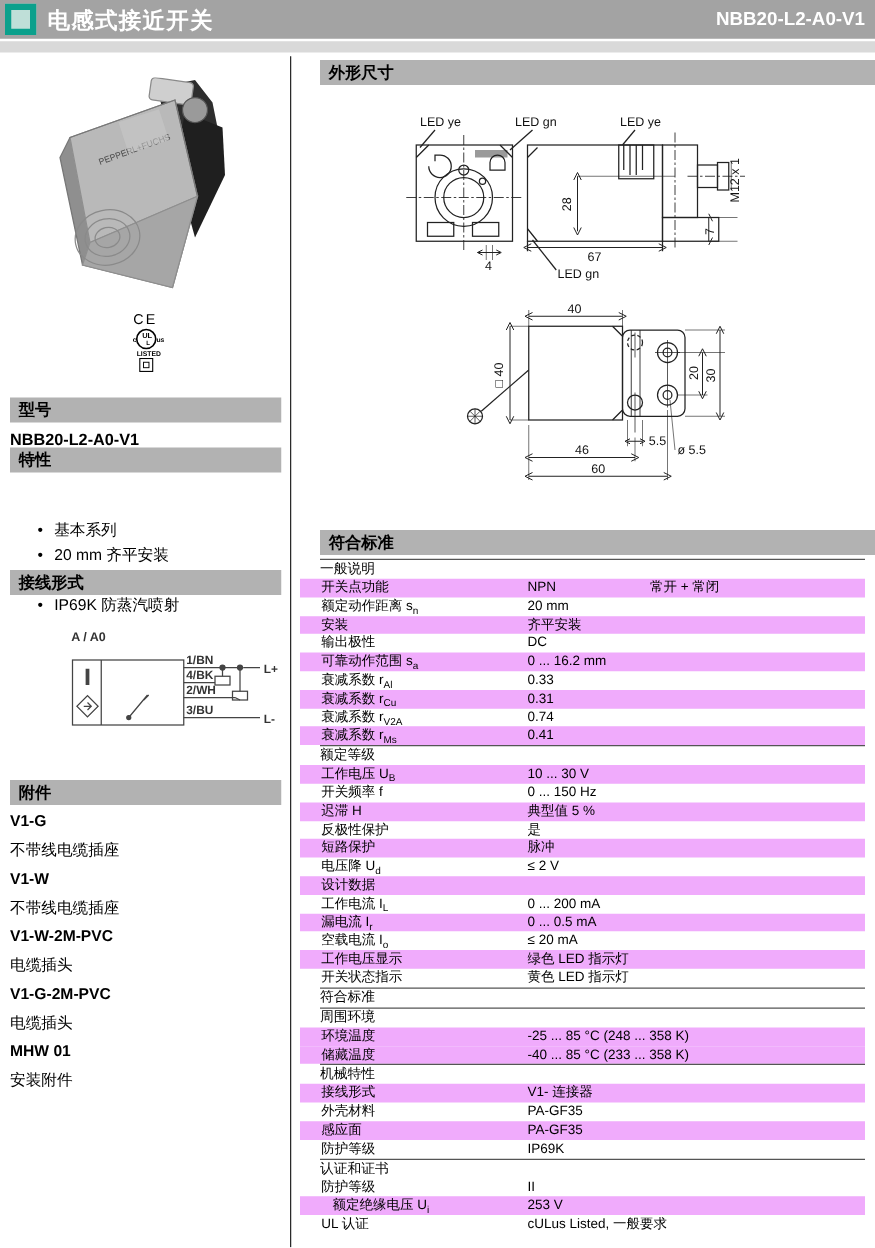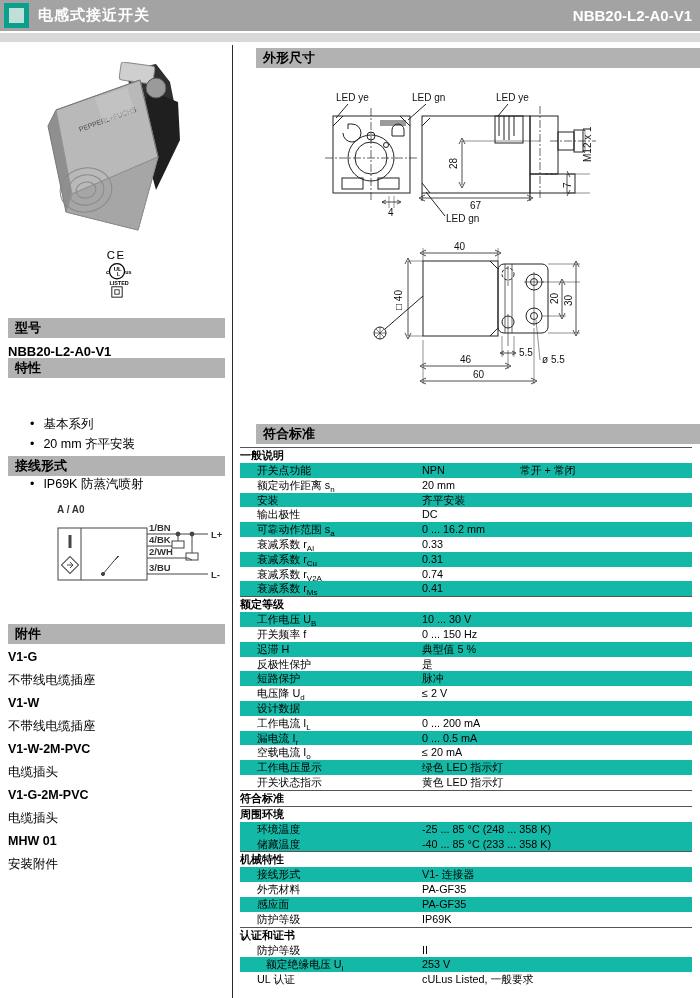--- a/index.html
+++ b/index.html
@@ -3,21 +3,21 @@
 <meta charset="utf-8">
 <style>
   html,body{margin:0;padding:0;background:#fff;}
   .page{position:relative;width:700px;height:998px;background:#ffffff;
         font-family:"Liberation Sans",sans-serif;color:#000;overflow:hidden;}
   
   .hdr{position:absolute;top:0;left:0;width:700px;height:31px;background:#a3a3a3;
        display:flex;align-items:center;}
   .hdr-logo{width:25px;height:25px;margin-left:4px;background:#bfdfd8;
             border:5px solid #0ba08c;box-sizing:border-box;}
-  .hdr-title{color:#fff;font-weight:bold;font-size:15px;margin-left:9px;letter-spacing:1px;}
+  .hdr-title{color:#fff;font-weight:bold;font-size:18px;margin-left:9px;letter-spacing:1px;}
   .hdr-model{margin-left:auto;margin-right:8px;color:#fff;font-weight:bold;font-size:15px;}
   .substrip{position:absolute;top:33px;left:0;width:700px;height:9px;background:#d9d9d9;}
   
   .divider{position:absolute;left:232px;top:45px;bottom:0;width:1px;background:#2a2a2a;}
   
   .bar{position:absolute;height:20px;line-height:20px;background:#b2b2b2;
        font-weight:bold;font-size:13px;padding-left:7px;box-sizing:border-box;}
   .bar.l{left:8px;width:217px;}
   .bar.r{left:256px;width:452px;}
   
@@ -31,24 +31,24 @@
   .featlist li{line-height:20px;}
   .featlist li:before{content:"•";margin:0 9px 0 4px;}
   .wiring{position:absolute;left:45px;top:498px;}
   .acclist{position:absolute;left:8px;top:646px;width:217px;font-size:12.5px;}
   .acc-code{font-weight:bold;line-height:23px;}
   .acc-desc{line-height:23px;}
   
   .dimsvg{position:absolute;left:240px;top:70px;}
   
   .ttable{position:absolute;left:240px;top:447px;width:452px;font-size:10.8px;}
-  .t-sec{height:14px;line-height:13px;font-weight:bold;border-top:1px solid #555;
-         padding-top:1px;box-sizing:content-box;font-size:11px;}
+  .t-sec{height:14px;line-height:13px;font-weight:normal;border-top:1px solid #555;
+         padding-top:1px;box-sizing:content-box;font-size:11px;margin-left:16px;}
   .t-row{height:14.8px;line-height:14.8px;display:flex;}
-  .t-row.shade{background:#14b8a6;}
+  .t-row.shade{background:#f0abfc;}
   .t-lab{width:182px;padding-left:17px;box-sizing:border-box;flex:0 0 auto;
          white-space:nowrap;overflow:hidden;}
   .t-row.ind .t-lab{padding-left:26px;}
   .t-val{min-width:56px;white-space:nowrap;}
   .t-val2{margin-left:42px;white-space:nowrap;}
   sub{font-size:8px;}
   svg text{font-family:"Liberation Sans",sans-serif;}
 </style>
 </head>
 <body>

